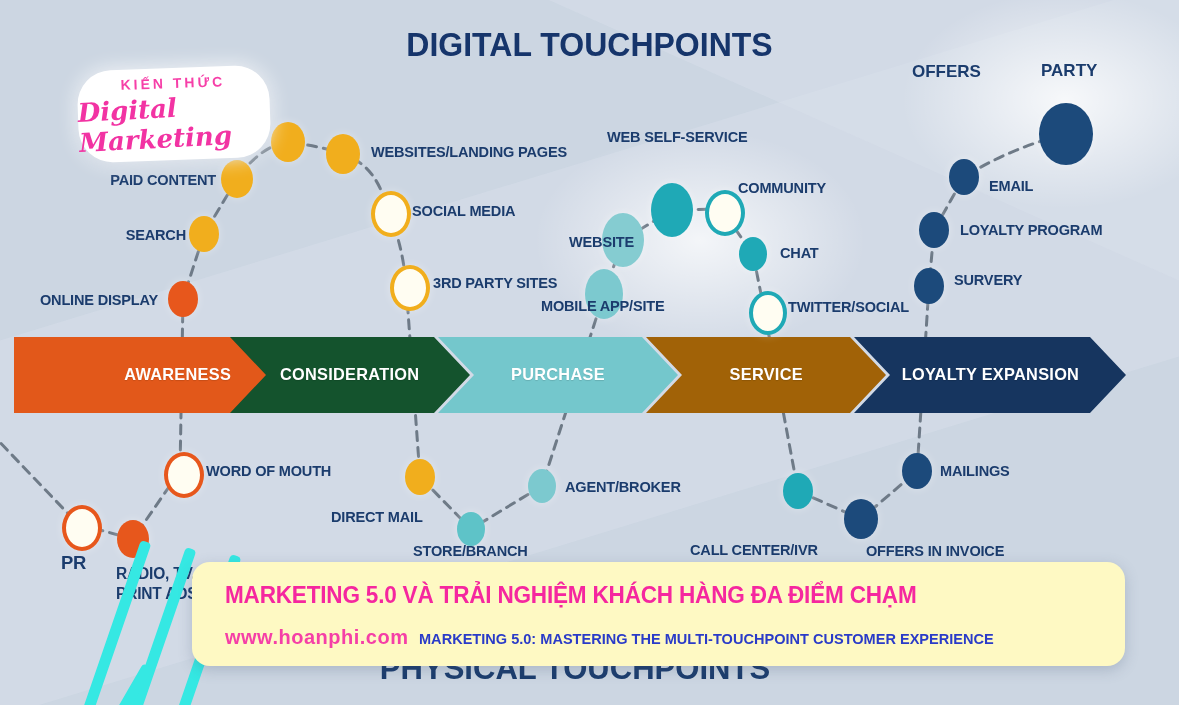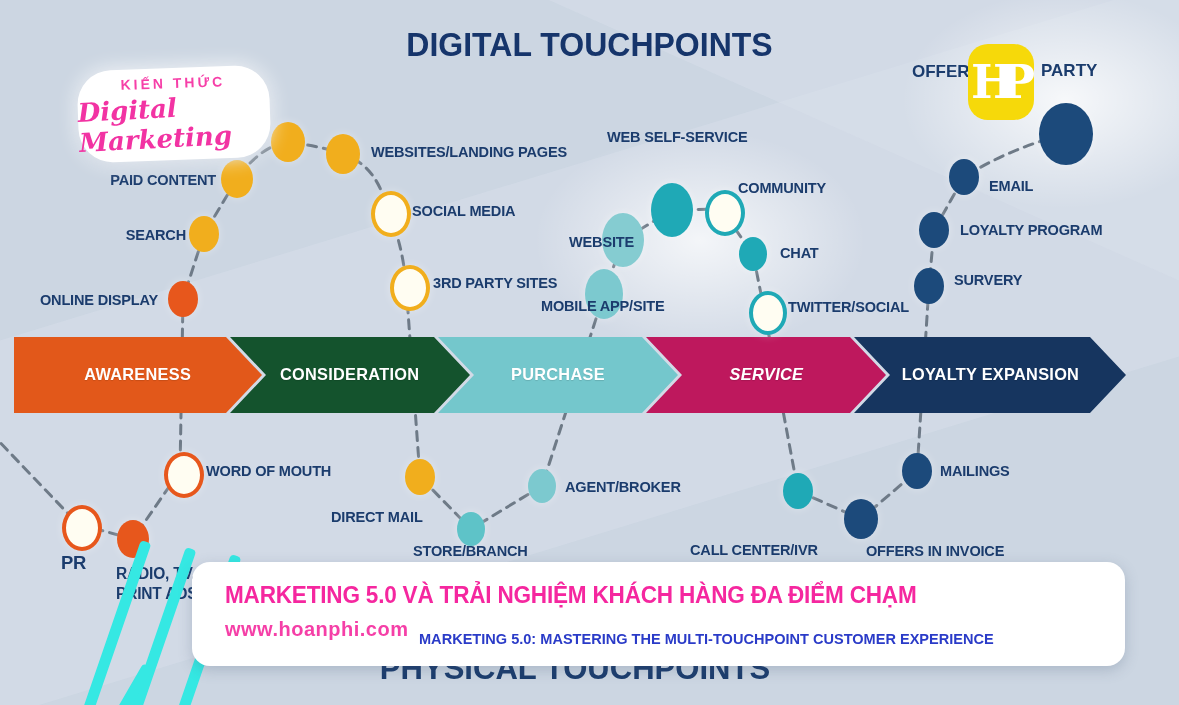--- a/index.html
+++ b/index.html
@@ -82,28 +82,28 @@
   
   .stripe{position:absolute; width:11px; background:#35e8e3; z-index:6; border-radius:4px;}
   #stripe1{left:100px; top:535px; height:250px; transform:rotate(19deg);}
   #stripe2{left:145px; top:542px; height:250px; transform:rotate(19deg);}
   #stripe3{left:190px; top:549px; height:250px; transform:rotate(19deg);}
   #stripe4{left:120px; top:660px; height:90px; transform:rotate(30deg);}
 
   
   #band{
     position:absolute; left:192px; top:562px; width:933px; height:104px; z-index:8;
-    background:#ffffff; border-radius:18px; box-shadow:0 4px 14px rgba(70,90,120,.25);text-align:center;
+    background:#fef9c3; border-radius:18px; box-shadow:0 4px 14px rgba(70,90,120,.25);text-align:center;
   }
   #band-headline{
     position:absolute; left:33px; top:20px; font-size:23px; font-weight:bold; color:#f5279f;
     letter-spacing:-0.2px; white-space:nowrap; transform:scaleX(.98); transform-origin:left center;
   }
   #band-website{
-    position:absolute; left:33px; top:56px; font-size:20px; font-weight:bold; color:#f53fa7;
+    position:absolute; left:33px; top:64px; font-size:20px; font-weight:bold; color:#f53fa7;
     letter-spacing:.5px;
   }
   #band-subtitle{
     position:absolute; left:227px; top:68px; font-size:15px; font-weight:bold; color:#2a3bc8;
     white-space:nowrap; transform:scaleX(.97); transform-origin:left center;
   }
 </style>
 </head>
 <body>
 
@@ -114,30 +114,30 @@
   <div id="glow-mid"></div>
   <div id="glow-logo"></div>
 
   <div id="page-title">DIGITAL TOUCHPOINTS</div>
 
   <svg id="journey-svg" width="1179" height="705">
     <path fill="none" stroke="#6e7a87" stroke-width="3" stroke-dasharray="9 7" stroke-linecap="round" d="M -10 432 Q 34 478 78 524 L 133 539 L 180 471 L 183 299 L 204 234 L 237 179 Q 260 146 288 142 Q 320 146 343 154 Q 378 166 387 210 Q 402 240 406 284 L 420 477 L 471 529 L 542 486 L 604 294 L 623 240 L 672 210 L 721 209 L 753 254 L 764 309 L 798 491 L 861 519 L 917 471 L 929 286 L 934 230 L 964 177 Q 1010 148 1066 134"></path>
   </svg>
 
   <div id="stages">
-      <div class="stage" style="left: 14px; width: 248px; background: rgb(226, 88, 26); clip-path: polygon(0px 0px, calc(100% - 36px) 0px, 100% 50%, calc(100% - 36px) 100%, 0px 100%);">
+      <div class="stage" style="left: 14px; width: 248px; background: rgb(226, 88, 26); clip-path: polygon(0px 0px, calc(100% - 36px) 0px, 100% 50%, calc(100% - 36px) 100%, 0px 100%); padding-left: 40px;">
         <span>AWARENESS</span>
       </div>
       <div class="stage" style="left: 230px; width: 240px; background: #14532d; clip-path: polygon(0px 0px, calc(100% - 36px) 0px, 100% 50%, calc(100% - 36px) 100%, 0px 100%, 36px 50%);">
         <span>CONSIDERATION</span>
       </div>
       <div class="stage" style="left: 438px; width: 240px; background: rgb(116, 199, 204); clip-path: polygon(0px 0px, calc(100% - 36px) 0px, 100% 50%, calc(100% - 36px) 100%, 0px 100%, 36px 50%);">
         <span>PURCHASE</span>
       </div>
-      <div class="stage" style="left: 646px; width: 240px; background: #be185d; clip-path: polygon(0px 0px, calc(100% - 36px) 0px, 100% 50%, calc(100% - 36px) 100%, 0px 100%, 36px 50%); font-style: italic;">
+      <div class="stage" style="left: 646px; width: 240px; background: #a16207; clip-path: polygon(0px 0px, calc(100% - 36px) 0px, 100% 50%, calc(100% - 36px) 100%, 0px 100%, 36px 50%);">
         <span>SERVICE</span>
       </div>
       <div class="stage" style="left: 854px; width: 272px; background: rgb(22, 53, 95); clip-path: polygon(0px 0px, calc(100% - 36px) 0px, 100% 50%, calc(100% - 36px) 100%, 0px 100%, 36px 50%);">
         <span>LOYALTY EXPANSION</span>
       </div>
     </div>
   <div id="touchpoints">
       <div class="dot" style="left: 168px; top: 281px; width: 30px; height: 36px; background: rgb(231, 87, 28);"></div>
       <div class="tp-label right" style="left: 158px; top: 290px;">ONLINE DISPLAY</div>
       <div class="dot" style="left: 189px; top: 216px; width: 30px; height: 36px; background: rgb(241, 174, 29);"></div>
@@ -192,21 +192,20 @@
     </div>
 
   <div id="badge">
     <div id="badge-top">KIẾN THỨC</div>
     <div id="badge-bottom">Digital Marketing</div>
   </div>
 
   <div class="offers-frag" id="offers-left">OFFERS</div>
   <div class="offers-frag" id="offers-right">PARTY</div>
 
-  <div id="logo-monogram">HP</div>
 
   <div id="physical-title">PHYSICAL TOUCHPOINTS</div>
 
   <div class="stripe" id="stripe1"></div>
   <div class="stripe" id="stripe2"></div>
   <div class="stripe" id="stripe3"></div>
   <div class="stripe" id="stripe4"></div>
 
   <div id="band">
     <div id="band-headline">MARKETING 5.0 VÀ TRẢI NGHIỆM KHÁCH HÀNG ĐA ĐIỂM CHẠM</div>

